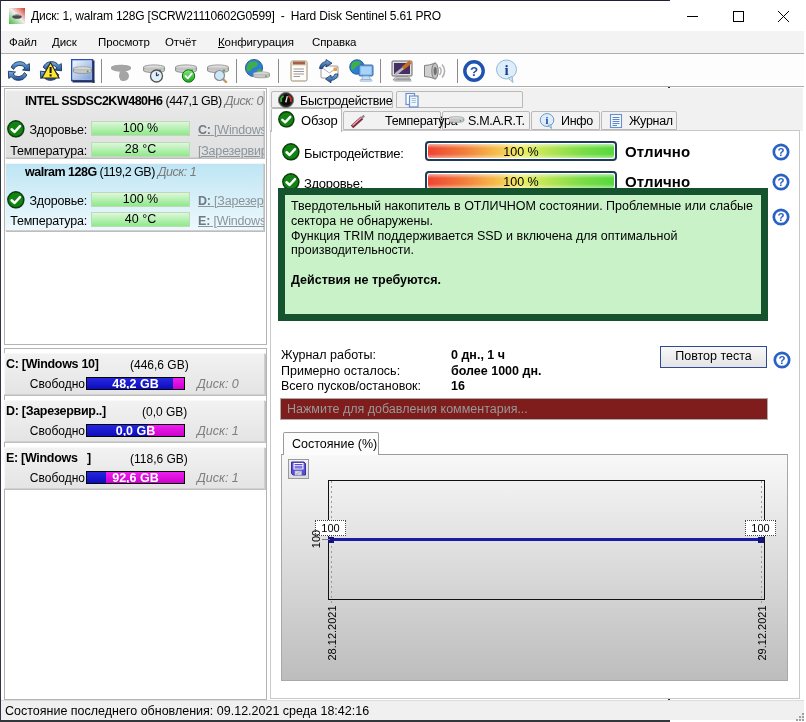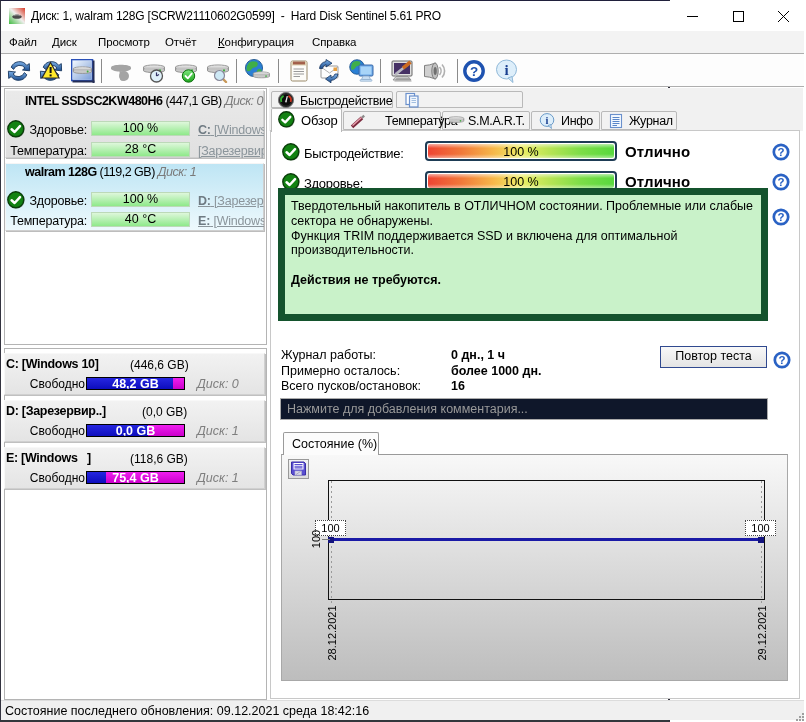--- a/index.html
+++ b/index.html
@@ -53,21 +53,21 @@
 .grad-bar { position:absolute; width:192px; height:20px; border:2px solid #1e3c55; border-radius:4px; background:#fff; }
 .grad-fill { position:absolute; left:1px; right:1px; top:1px; bottom:1px; border-radius:2px;
   background:linear-gradient(rgba(255,255,255,.55),rgba(255,255,255,0) 30%,rgba(255,255,255,0) 72%,rgba(255,255,255,.45)),
   linear-gradient(90deg,#ee4433,#f1793a 18%,#f6b74a 35%,#eeee66 50%,#b8e455 65%,#7ddd48 82%,#57d83e);
   text-align:center; font-size:12.5px; line-height:16px; }
 .otl { position:absolute; font-size:15px; font-weight:bold; letter-spacing:0.1px; }
 #greenbox { position:absolute; left:277px; top:187px; width:490px; height:133px; background:#c9f2c9; border:7px solid #14532d; padding:4px 6px; font-size:12.5px; line-height:14.8px; }
 .statlbl { position:absolute; left:280px; font-size:12.5px; }
 .statval { position:absolute; left:450px; font-size:12.5px; font-weight:bold; }
 #retest { position:absolute; left:659px; top:345px; width:107px; height:22px; background:linear-gradient(#f8f8f8,#e4e4e4); border:1.5px solid #30498f; border-radius:0; font-size:12.5px; text-align:center; line-height:19px; }
-#comment { position:absolute; left:279px; top:397px; width:488px; height:22px; border:1px solid #ababab; background:#0f172a; color:#999; font-size:12.5px; line-height:20px; padding-left:6px; }
+#comment { position:absolute; left:279px; top:397px; width:488px; height:22px; border:1px solid #ababab; background:#7f1d1d; color:#999; font-size:12.5px; line-height:20px; padding-left:6px; }
 
 #chtab { position:absolute; left:282px; top:431px; width:96px; height:23px; z-index:2; background:#fcfcfc; border:1px solid #9a9a9a; border-bottom:0; border-radius:2px 2px 0 0; font-size:12.5px; }
 #chpanel { position:absolute; left:280px; top:453px; width:507px; height:227px; background:linear-gradient(#f8f8f8,#bdbdbd); border:1px solid #a8a8a8; border-top-color:#9a9a9a; }
 #plotrect { position:absolute; left:48px; top:27px; width:437px; height:120px; border:1px solid #111; }
 .vdash { position:absolute; top:27px; height:124px; width:1px;
   background:repeating-linear-gradient(180deg,#9a9a9a 0 2px,transparent 2px 5px); }
 .lblbox { position:absolute; width:31px; height:16px; background:#fff; border:1px dotted #444; font-size:11px; text-align:center; line-height:14px; }
 .rot { position:absolute; transform:rotate(-90deg); transform-origin:center; font-size:11px; white-space:nowrap; }
 #blueline { position:absolute; left:48px; top:83px; width:430px; height:3px; background:#1a1aa6; }
 
@@ -300,21 +300,21 @@
     </div>
     <div class="pdisk">Диск: 1</div>
   </div>
   <div class="pentry" style="top:446px;">
     <div class="pname">E: [Windows&nbsp;&nbsp;&nbsp;]</div>
     <div class="psize" style="left:125px;">(118,6 GB)</div>
     <div class="pfree" style="left:2px;">Свободно</div>
     <div class="pbar" style="left:81px;">
       <div class="blue" style="width:19px;"></div>
         <div class="mag" style="width:78px;"></div>
-      <div class="txt">75,4 GB</div>
+      <div class="txt">92,6 GB</div>
     </div>
     <div class="pdisk">Диск: 1</div>
   </div>
 
   <div class="abs" style="left:268px;top:87px;width:534px;height:43px;background:#f1f1f1;"></div>
   <div class="tab1" style="left:270px;width:122px;"></div>
   <div class="tab1" style="left:395px;width:127px;"></div>
   <div class="abs" style="left:277px;top:91px;" id="gauge-ic"><svg width="16" height="16">
         <circle cx="8" cy="8" r="7.6" fill="#2a2a2a" stroke="#777" stroke-width="1"></circle>
         <circle cx="8" cy="8" r="5.6" fill="#0c0c0c"></circle>

